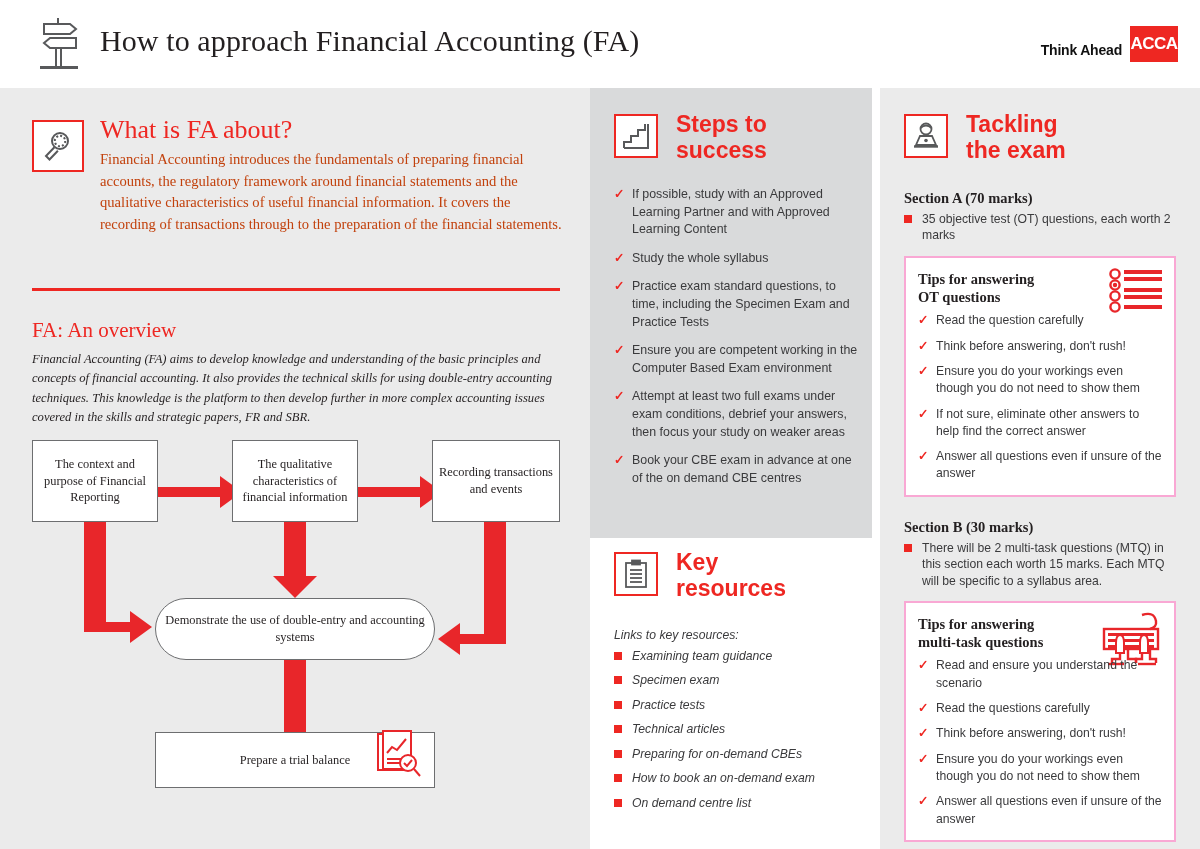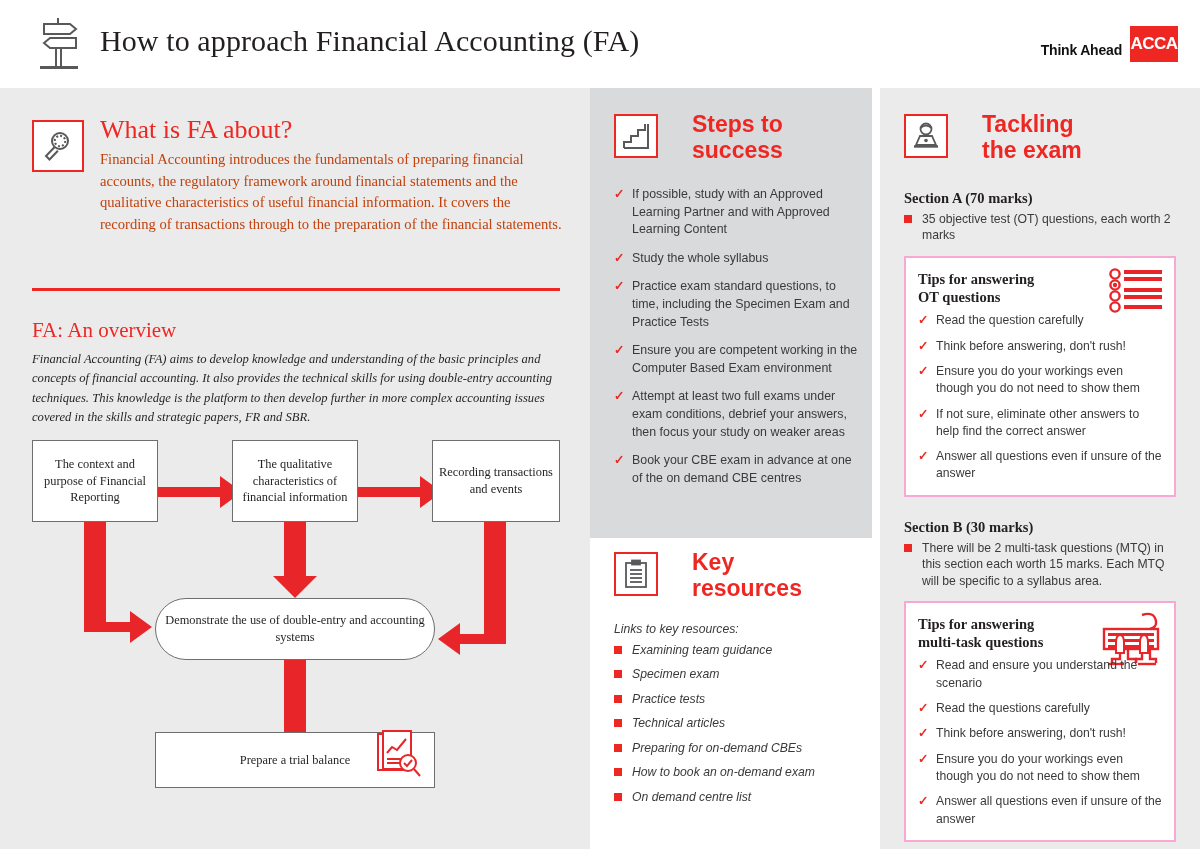--- a/index.html
+++ b/index.html
@@ -96,37 +96,37 @@
     padding: 4px;
   }
   .flow-svg { position: absolute; left: 0; top: 0; width: 590px; height: 761px; }
   .trial-icon { position: absolute; width: 48px; height: 52px; }
 
   
   .steps-block { position: absolute; left: 614px; top: 112px; width: 250px; }
   .mid-head-row { position: relative; min-height: 64px; }
   .mid-icon { position: absolute; left: 0; top: 2px; width: 44px; height: 44px; }
   .mid-head {
-    margin-left: 78px;
+    margin-left: 62px;
     font-family: "Liberation Sans", sans-serif;
     font-weight: bold; font-size: 23px; color: #ee2722; line-height: 1.12;
   }
   .check-list { margin-top: 10px; }
   .check-item {
     position: relative; padding-left: 18px; margin-bottom: 11px;
     font-family: "Liberation Sans", sans-serif;
     font-size: 12.4px; color: #3a3a3c; line-height: 1.42;
   }
   .check-item .tick {
     position: absolute; left: 0; top: 0; color: #ee2722; font-size: 12.5px; font-weight: bold;
   }
   .res-block { position: absolute; left: 614px; top: 550px; width: 250px; }
   .res-intro {
     font-family: "Liberation Sans", sans-serif; font-style: italic;
-    font-size: 12.2px; color: #3a3a3c; margin-top: 8px; margin-bottom: 6px;
+    font-size: 12.2px; color: #3a3a3c; margin-top: 14px; margin-bottom: 6px;
   }
   .sq-item {
     position: relative; padding-left: 18px; margin-bottom: 8px;
     font-family: "Liberation Sans", sans-serif; font-style: italic;
     font-size: 12.2px; color: #3a3a3c; line-height: 1.35;
   }
   .sq-item .sq {
     position: absolute; left: 0; top: 4px; width: 8px; height: 8px; background: #ee2722;
   }
 

